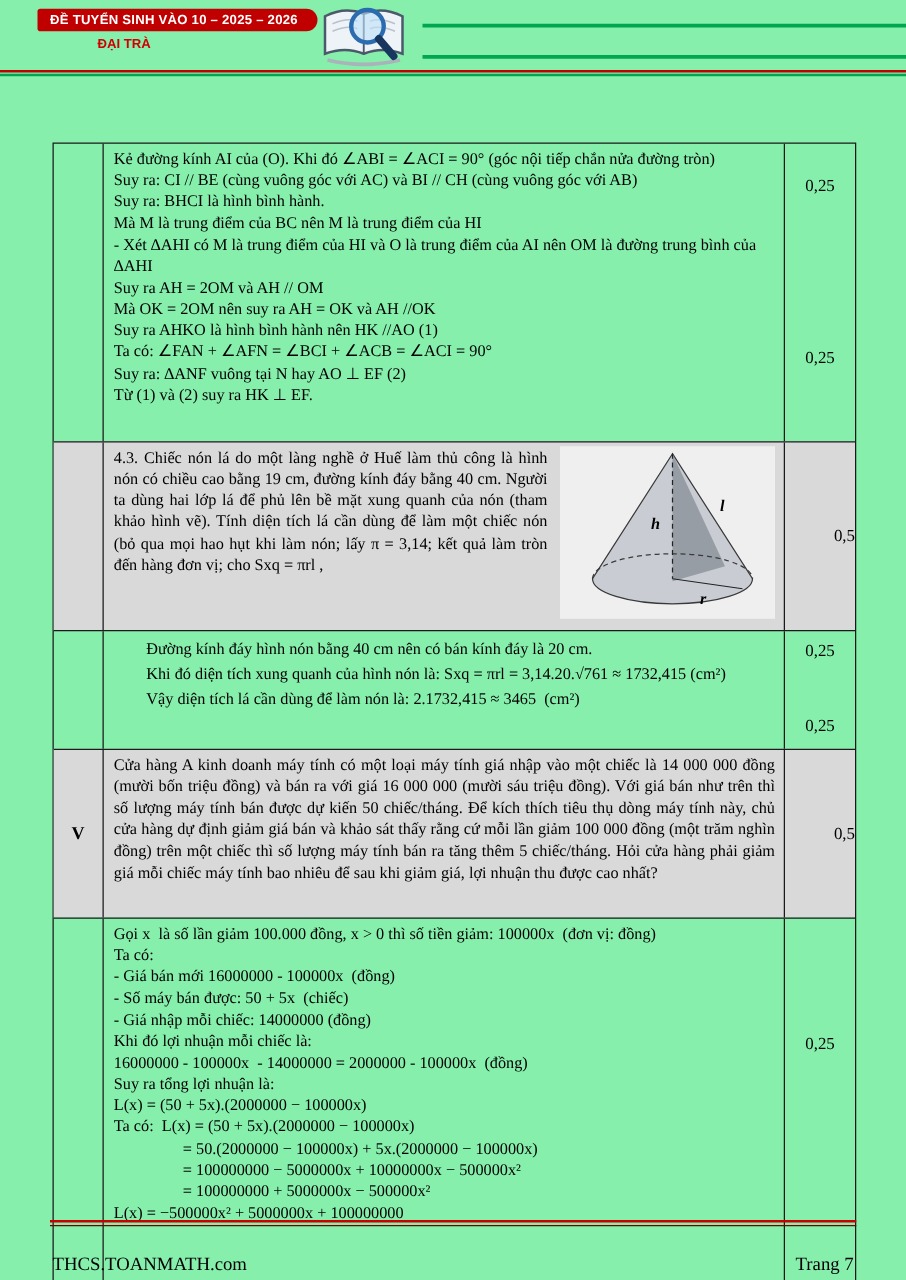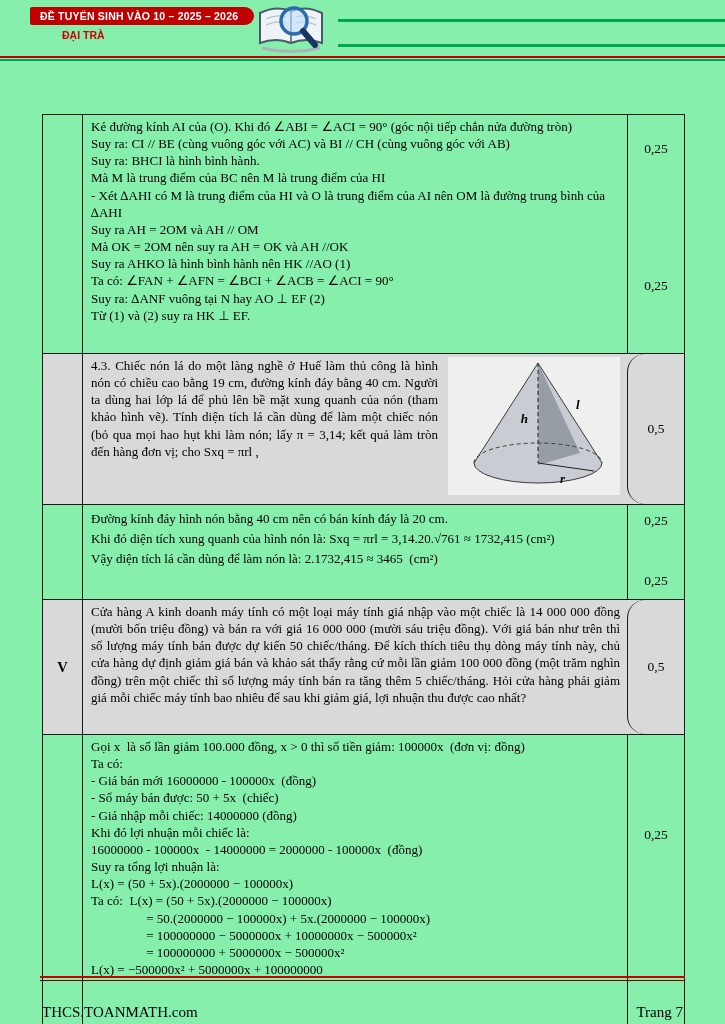--- a/index.html
+++ b/index.html
@@ -3,44 +3,44 @@
 <meta charset="utf-8">
 <style>
   html,body{margin:0;padding:0;background:#fff;}
   .page{position:relative;width:725px;height:1024px;background:#86efac;overflow:hidden;
         font-family:"Liberation Serif",serif;font-size:13px;color:#000;}
 
   
   .banner{position:absolute;left:30px;top:7px;background:#c00000;color:#fff;
           font-family:"Liberation Sans",sans-serif;font-weight:700;font-size:10.5px;
           padding:3px 16px 3px 10px;border-radius:3px 12px 12px 3px;letter-spacing:.2px;}
-  .subtitle{position:absolute;left:62px;top:29px;color:#d00000;font-weight:700;
+  .subtitle{position:absolute;left:78px;top:29px;color:#d00000;font-weight:700;
             font-size:10.5px;font-family:"Liberation Sans",sans-serif;}
   .logo{position:absolute;left:252px;top:1px;}
   .gl{position:absolute;left:338px;right:0;height:2.5px;background:#00a651;}
   .gl.top{top:19px}.gl.bot{top:44px}
   .header-rule{position:absolute;top:56px;left:0;right:0;height:2px;background:#c00000;}
   .header-rule2{position:absolute;top:59px;left:0;right:0;height:1.5px;background:#00a651;}
 
   
   .doc-table{position:absolute;top:66px;left:42px;width:641px;border:1px solid #1a1a1a;margin-top:48px;}
   .row{display:grid;grid-template-columns:40px 1fr 57px;}
   .row + .row{border-top:1px solid #1a1a1a;}
   .row.shaded{background:#d9d9d9;}
   .num-cell{border-right:1px solid #1a1a1a;display:flex;align-items:center;justify-content:center;
             font-weight:700;font-size:14.5px;}
   .content-cell{padding:3px 7px 5px 8px;line-height:1.32;}
   .score-cell{border-left:1px solid #1a1a1a;position:relative;font-size:13.5px;text-align:center;}
-  .score-cell.center{display:flex;align-items:center;justify-content:center;border-radius:18px;}
+  .score-cell.center{display:flex;align-items:center;justify-content:flex-end;}
   .line{white-space:pre-wrap;min-height:17px;}
   .para{margin:0;text-align:justify;}
   .abs{position:absolute;left:0;right:0;}
   .row-geometry{min-height:238px;}
   .row-cone-problem{min-height:150px;}
-  .row-cone-solution{min-height:94px;}
+  .row-cone-solution{min-height:94px;gap:26px;}
   .row-cone-solution .line{padding:1.5px 0;}
   .row-v-problem{min-height:134px;}
   .row-v-solution{min-height:290px;}
   .score-pair{display:flex;flex-direction:column;justify-content:space-between;align-items:center;
               height:100%;box-sizing:border-box;padding:8px 0 10px;}
   .cone-fig{float:right;width:172px;height:138px;margin:0 0 4px 10px;background:#efefef;}
 
   
   .footer-rule{position:absolute;left:40px;right:40px;top:976px;height:2px;
                border-top:2.5px solid #cc0000;border-bottom:1px solid #7a0000;}

